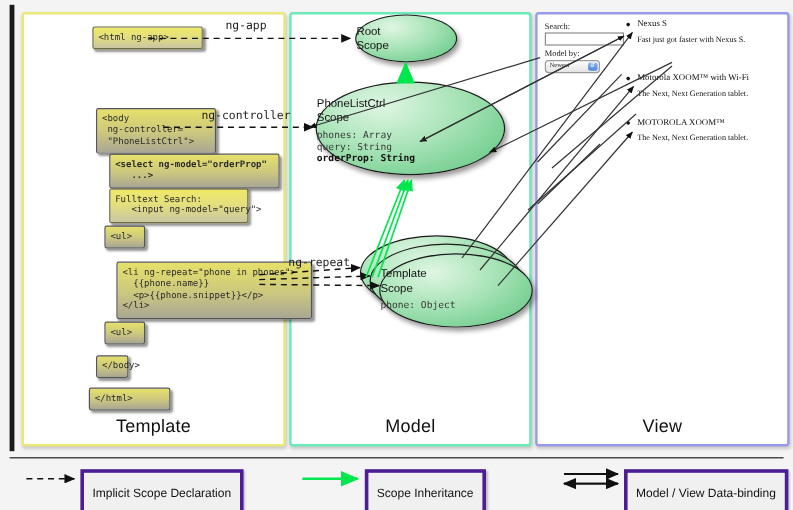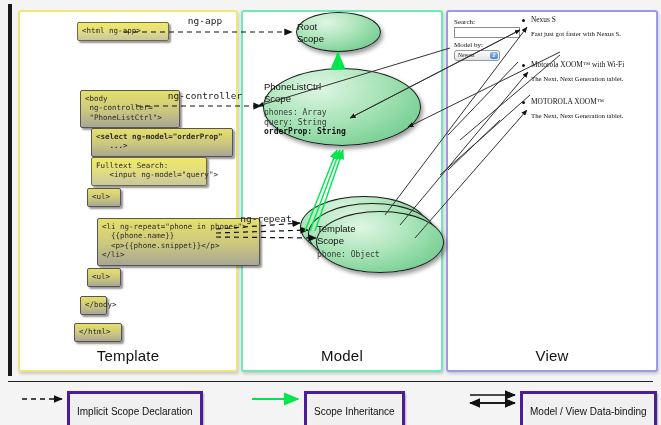--- a/index.html
+++ b/index.html
@@ -36,21 +36,21 @@
   .codebox.bold{font-weight:bold;}
 
   #box-html{left:30px;top:22px;width:92px;}
   #box-body{left:33px;top:90px;width:100px;}
   #box-select{left:44px;top:128px;width:142px;}
   #box-fulltext{left:44px;top:157px;width:116px;}
   #box-ul1{left:40px;top:188px;width:34px;}
   #box-li{left:50px;top:218px;width:163px;}
   #box-ul2{left:40px;top:268px;width:34px;}
   #box-bodyend{left:33px;top:296px;width:27px;}
-  #box-htmlend{left:27px;top:323px;width:48px;}
+  #box-htmlend{left:27px;top:323px;width:68px;}
 
   
   .ellipse{position:absolute;border:1.6px solid #1c1c1c;border-radius:50%;
      background:radial-gradient(ellipse at 35% 25%, #dff6e3 0%, #a7e3b6 45%, #5cc47f 100%);
      box-shadow:2px 3px 4px rgba(0,0,0,0.4);
      text-align:left;box-sizing:border-box;}
   .ell-title{font-size:9.5px;color:#111;line-height:11.5px;}
   .ell-props{font-family:"DejaVu Sans Mono","Liberation Mono",monospace;
      font-size:8px;line-height:9.6px;color:#3a3a3a;}
   .ell-props .b{font-weight:bold;color:#111;}

